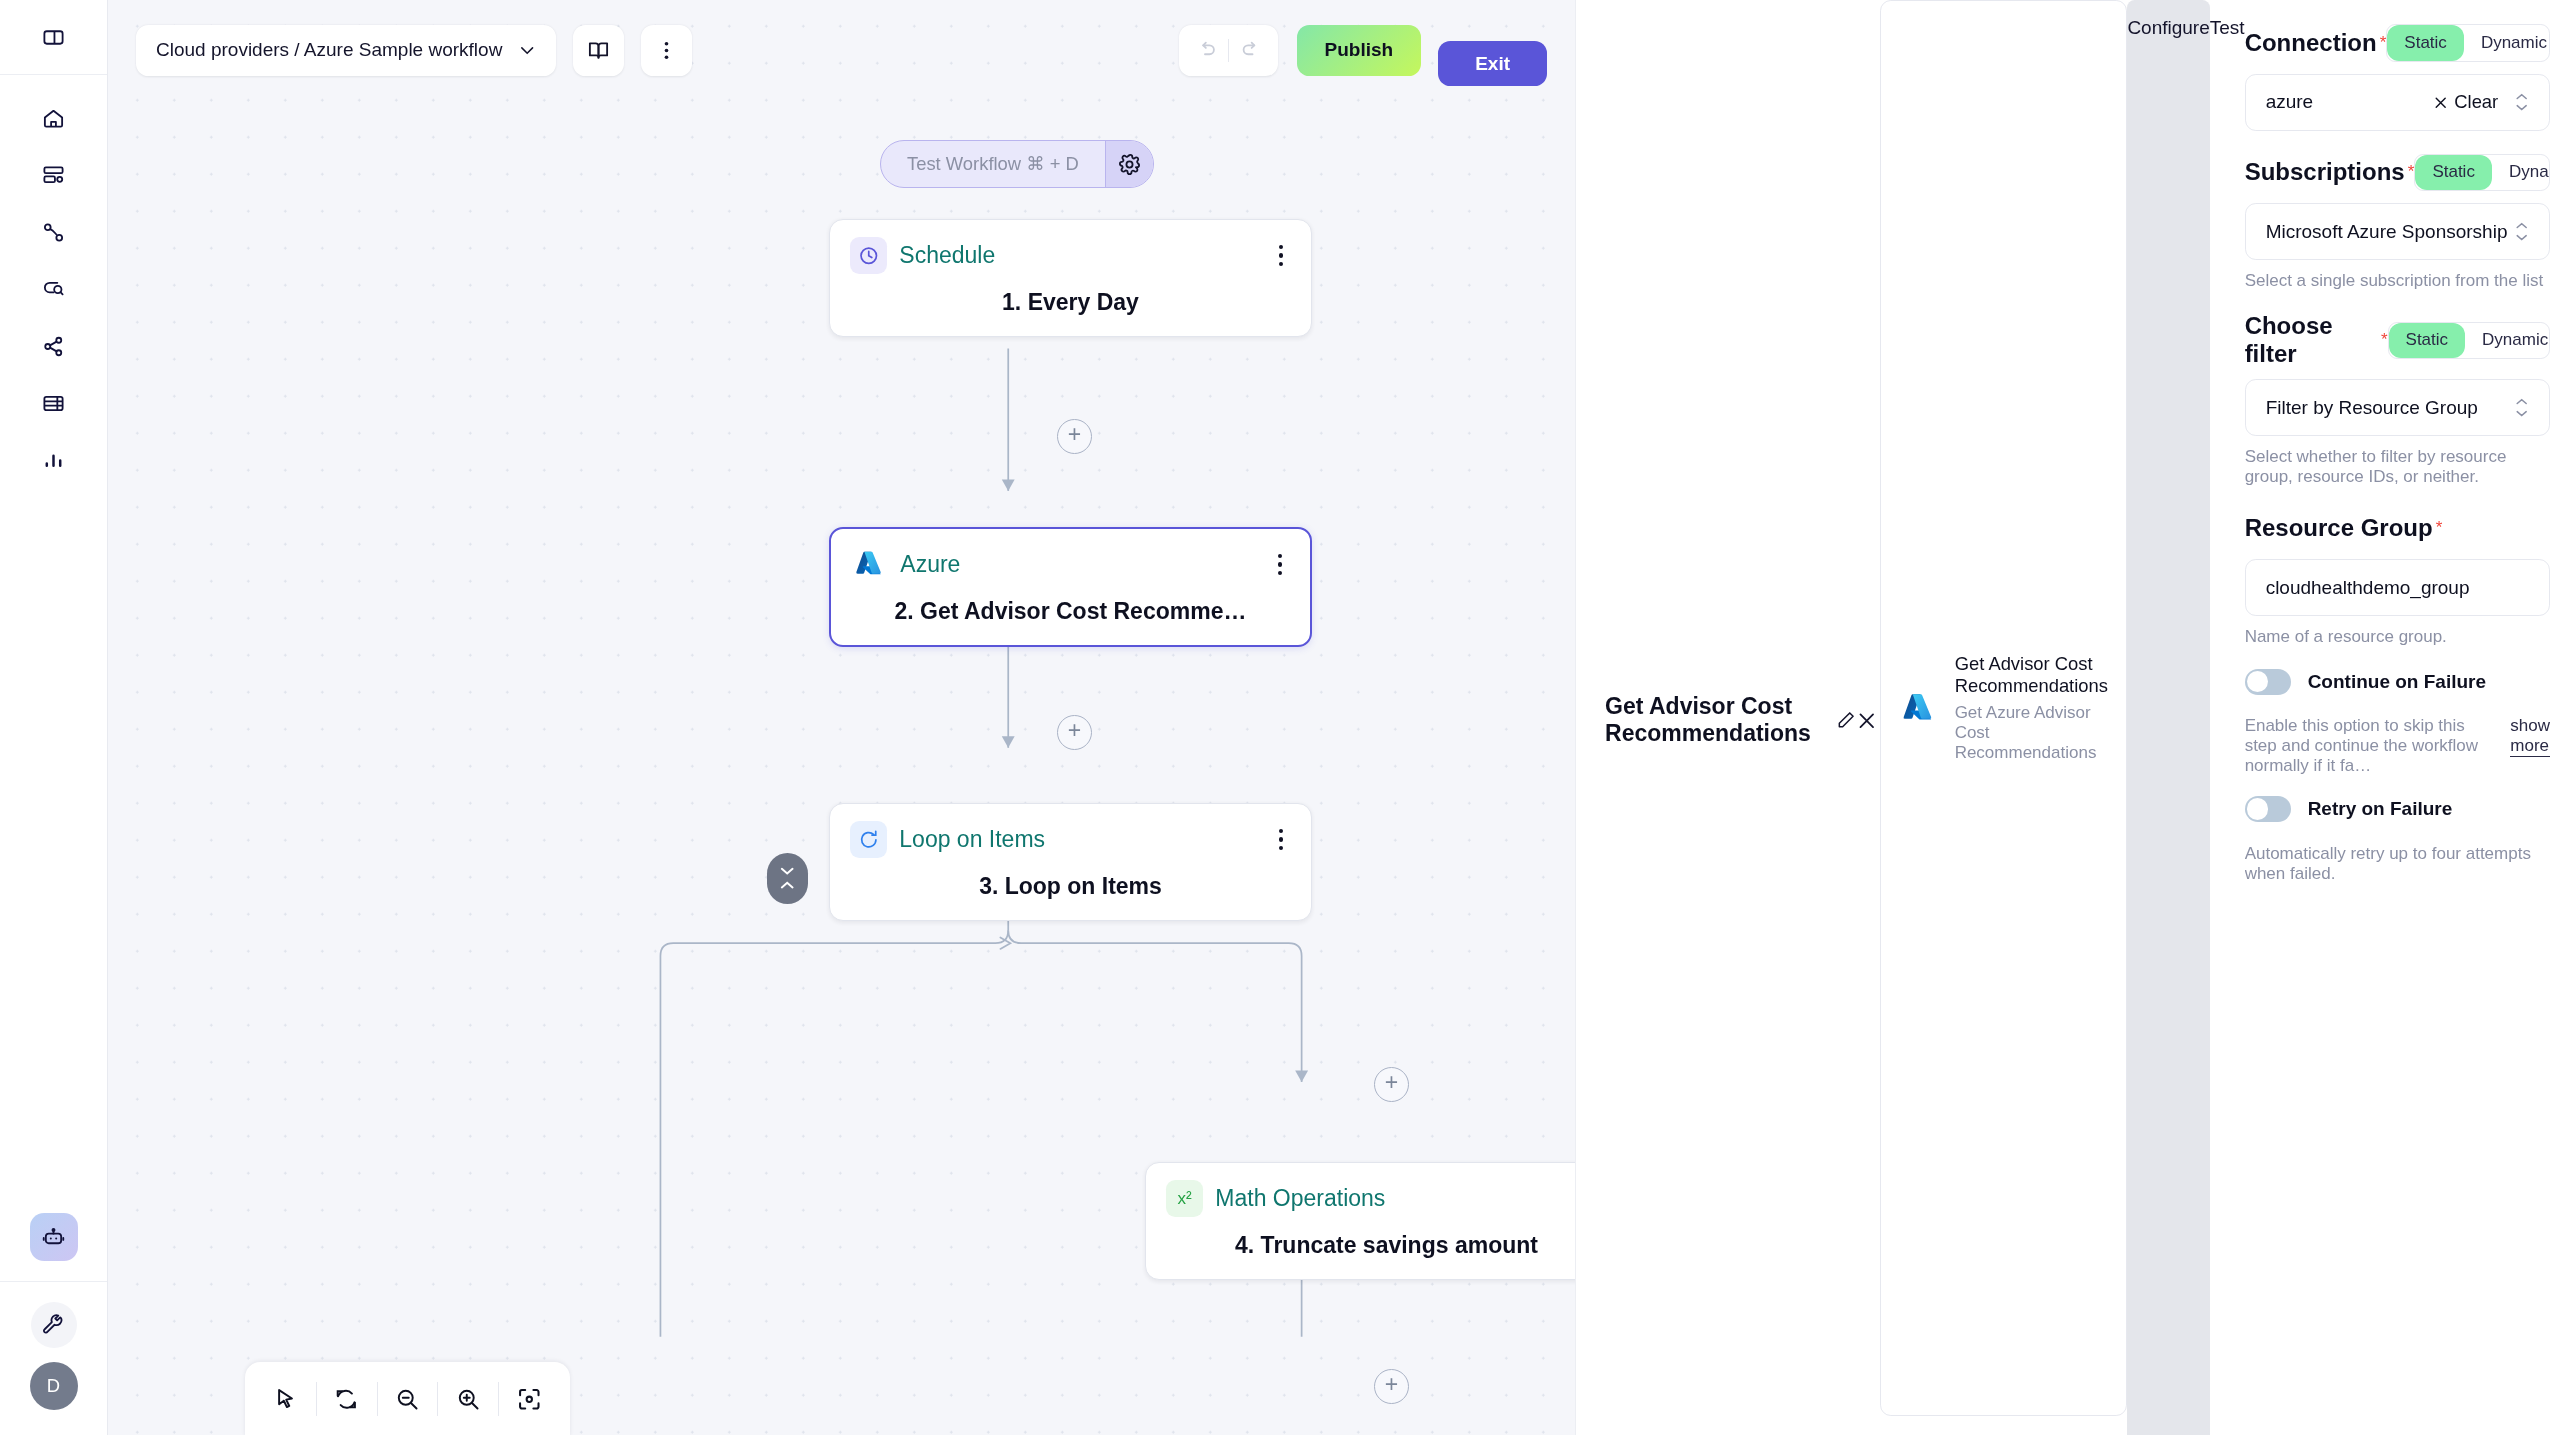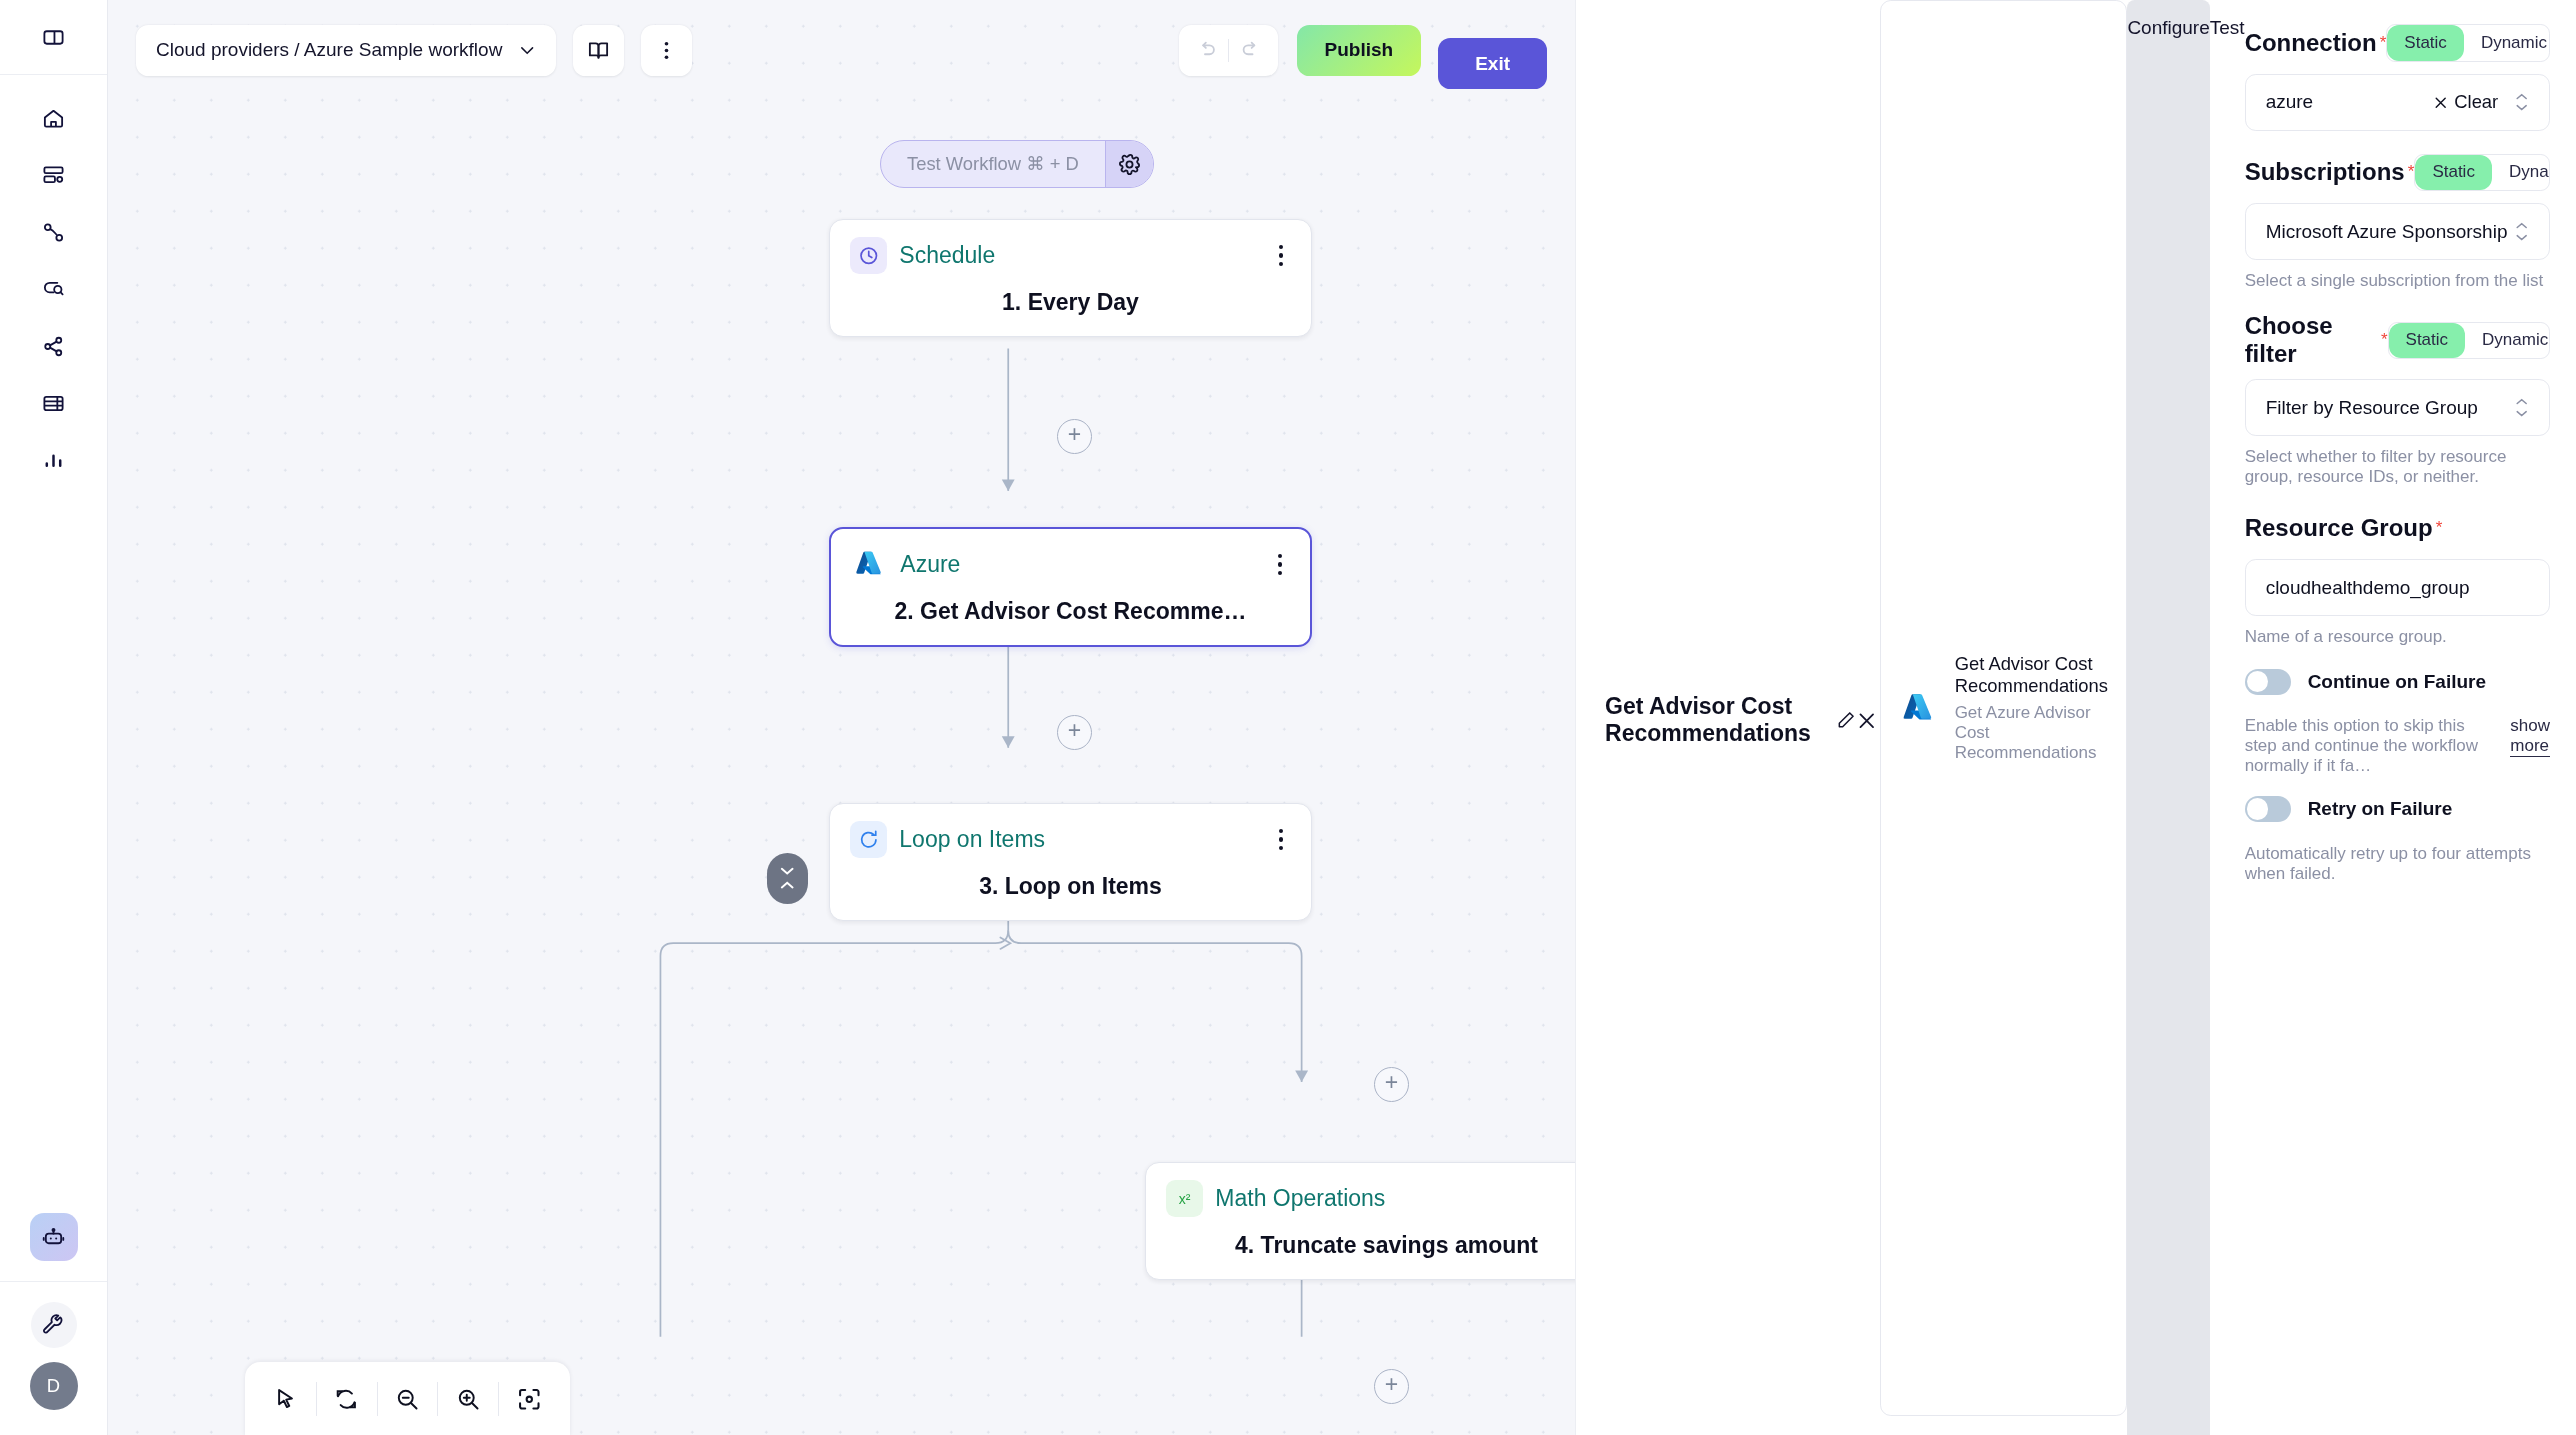--- a/index.html
+++ b/index.html
@@ -83,21 +83,21 @@
                       justify-content: center; color: #c9cdd8; cursor: pointer; }
   .undo-group .ubtn svg { width: 21.5px; height: 21.5px; }
   .udiv { width: 0.8px; height: 23px; background: #e6e8ef; }
   .btn-publish {
     height: 51px; padding: 0 28px; border-radius: 12.3px; border: none;
     background: linear-gradient(135deg,#84e7a8 0%,#c5f75c 100%);
     color: #0e1020; font-size: 19px; font-weight: bold; cursor: pointer;
     margin-right: 17px; font-family: inherit;
   }
   .btn-exit {
-    height: 51px; padding: 0 37px; border-radius: 12.3px; border: none;
+    height: 45px; padding: 0 37px; border-radius: 12.3px; border: none;
     background: #5a55d8; color: #fff; font-size: 19px; font-weight: bold;
     cursor: pointer; font-family: inherit; margin-top: 27px;
   }
 
   
   .testpill {
     position: absolute; top: 140px; left: 772px;
     display: flex; align-items: stretch; height: 48px;
     border: 1.2px solid #b9b4ee; border-radius: 24px;
     background: #e9e8fb; overflow: hidden; cursor: pointer;
@@ -118,21 +118,21 @@
     border: 1.2px solid #e2e5ed; border-radius: 14px;
     box-shadow: 0 1.5px 4.6px rgba(22,28,45,.07); padding: 17px 20px 20px 20px;
     cursor: pointer;
   }
   .node.selected { border: 2.3px solid #5a55d8; box-shadow: 0 1.5px 7.7px rgba(90,85,216,.16); }
   .node-head { display: flex; align-items: center; gap: 12.3px; }
   .node-badge { width: 37px; height: 37px; border-radius: 9.2px;
                 display: flex; align-items: center; justify-content: center; flex: 0 0 37px; }
   .node-badge.sched { background: #eceafc; color: #5a55d8; }
   .node-badge.loop  { background: #e7f0fe; color: #2f80ed; }
-  .node-badge.math  { background: #e8f8e9; color: #25a244; font-size: 14px; }
+  .node-badge.math  { background: #e8f8e9; color: #25a244; font-size: 17px; }
   .node-badge.azure { background: transparent; }
   .node-badge svg { width: 21.5px; height: 21.5px; }
   .node-type { font-size: 23px; color: #0f766e; flex: 1 1 auto; }
   .kebab { display: flex; flex-direction: column; gap: 3.8px; align-items: center;
            padding: 4.6px 7.7px; cursor: pointer; }
   .kebab i { width: 4.6px; height: 4.6px; border-radius: 50%; background: #101124; display: block; }
   .node-title { margin-top: 15.4px; font-size: 23px; color: #0e1020; font-weight: bold;
                 white-space: nowrap; overflow: hidden; text-align: center; }
 
   .node1 { top: 219px; left: 721px; }

